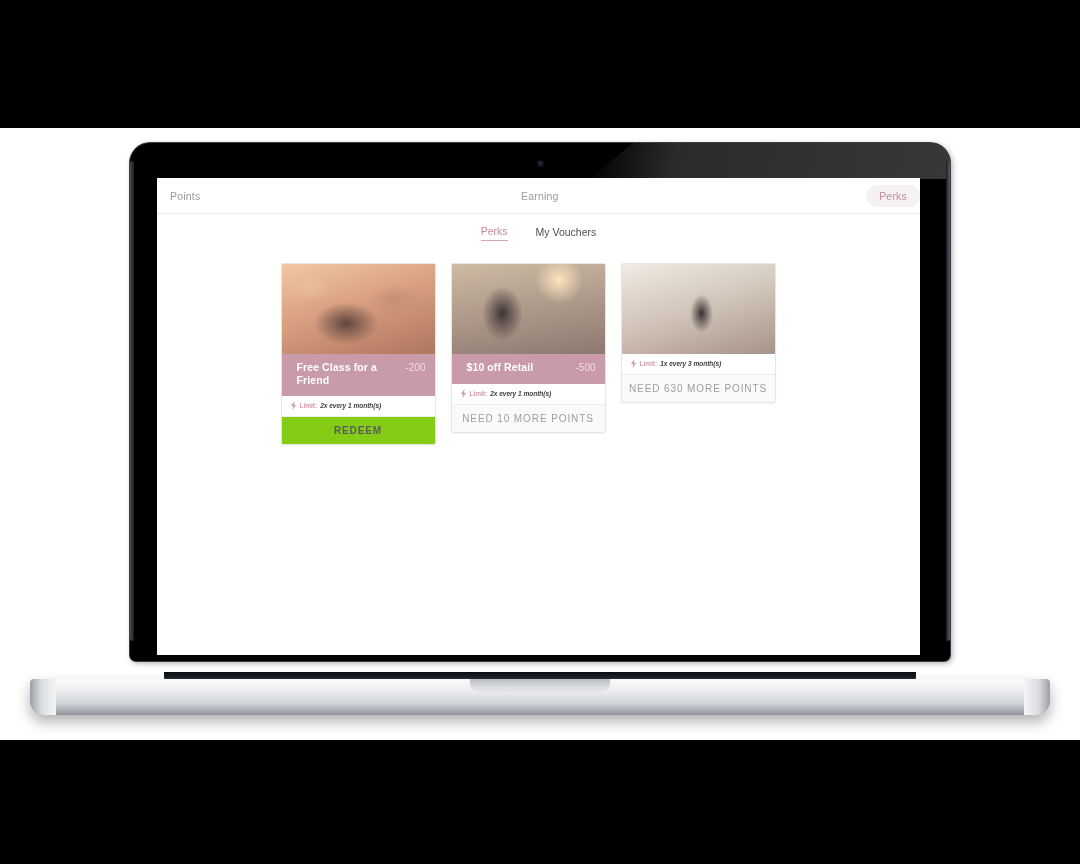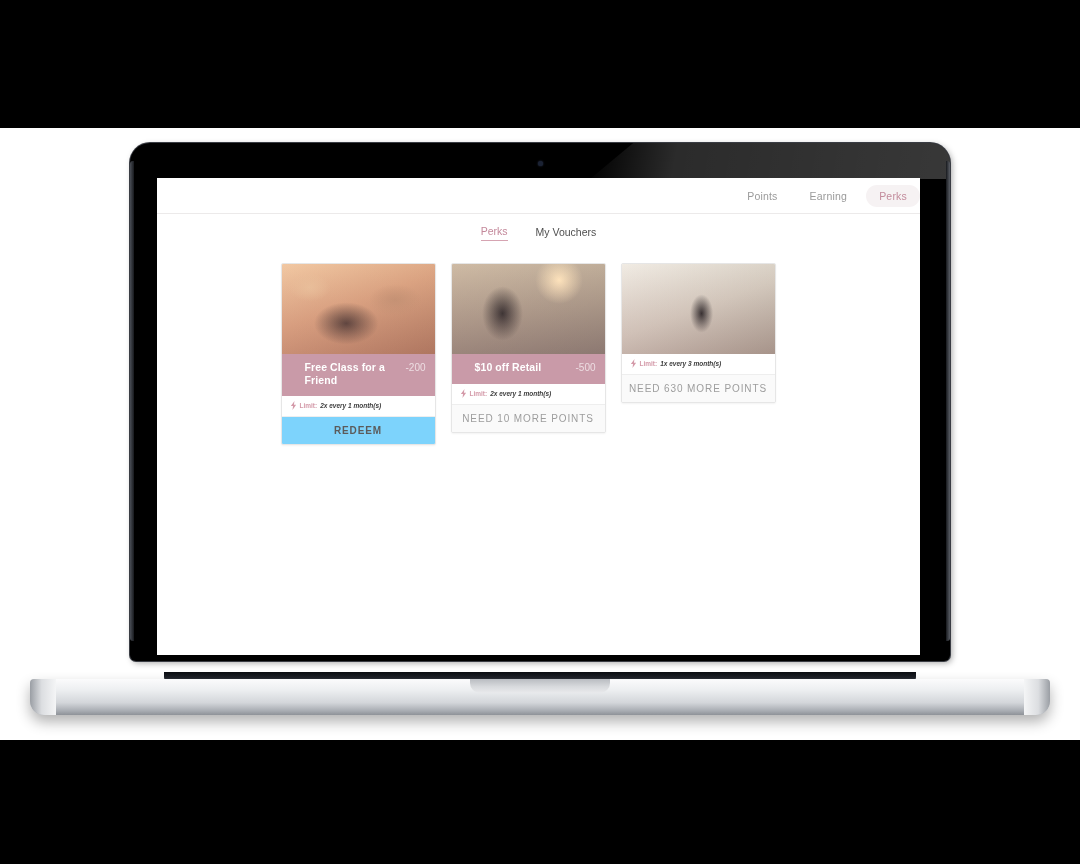--- a/index.html
+++ b/index.html
@@ -132,21 +132,21 @@
     background: linear-gradient(180deg, #b9bcc1 0%, #d8dadd 55%, #e9eaec 100%);
     border-radius: 0 0 10px 10px;
   }
 
   
   .topbar {
     height: 36px;
     border-bottom: 1px solid #eceaea;
     display: flex;
     align-items: center;
-    justify-content: flex-end;
+    justify-content: space-between;
     gap: 6px;
     background: #fff;
   }
   .topnav-item {
     font-size: 10.5px;
     color: #9a9a9a;
     padding: 5px 13px;
     border-radius: 13px;
     letter-spacing: 0.2px;
     white-space: nowrap;
@@ -199,21 +199,21 @@
     overflow: hidden;
   }
   .card-photo .tint {
     position: absolute;
     inset: 0;
     background: linear-gradient(180deg, rgba(255,245,238,0.10) 0%, rgba(205,150,160,0.18) 100%);
   }
 
   .card-banner {
     background: #c99aa8;
-    padding: 7px 9px 8px 23px;
+    padding: 7px 9px 8px 15px;
     display: flex;
     align-items: flex-start;
     justify-content: space-between;
     gap: 6px;
     min-height: 30px;
   }
   .card-title {
     color: #ffffff;
     font-size: 10.5px;
     font-weight: bold;
@@ -261,21 +261,21 @@
     justify-content: center;
     background: #fafafa;
     font-size: 10px;
     letter-spacing: 0.9px;
     color: #9d9d9d;
     white-space: nowrap;
   }
   .card-action.redeem {
     color: #5b5b5b;
     font-weight: bold;
-    background: #7dd3fc;
+    background: #84cc16;
   }
 
   
   .ph { position: absolute; inset: 0; }
   .ph-1 { background:
       radial-gradient(ellipse 52px 34px at 42% 66%, #4a332b 0%, rgba(74,51,43,0) 62%),
       radial-gradient(ellipse 40px 24px at 74% 40%, #c08a68 0%, rgba(192,138,104,0) 66%),
       radial-gradient(ellipse 30px 20px at 18% 26%, #e8bb92 0%, rgba(232,187,146,0) 70%),
       linear-gradient(160deg, #f0c39a 0%, #d79b76 45%, #a86f52 100%); }
   .ph-2 { background:

